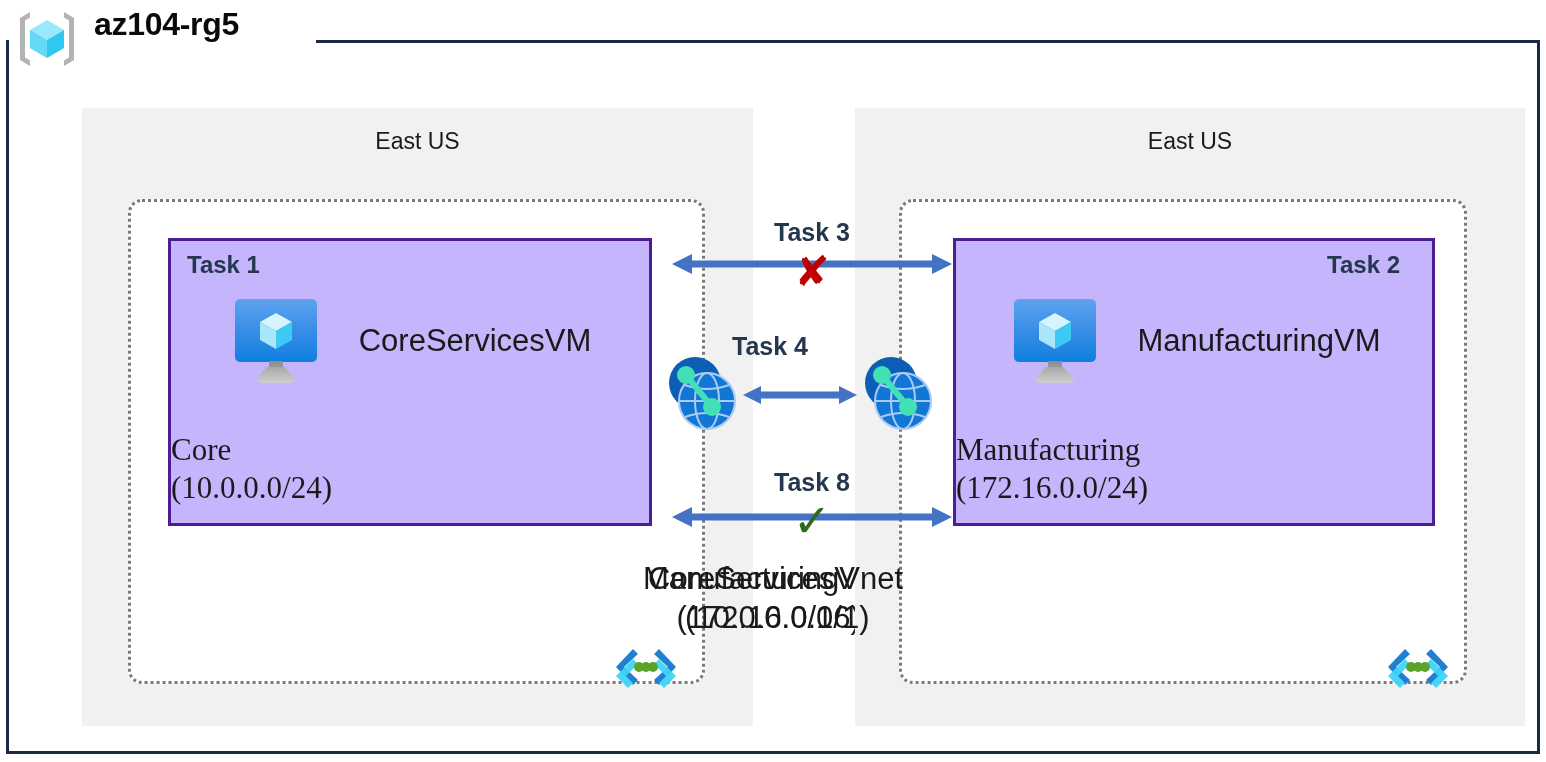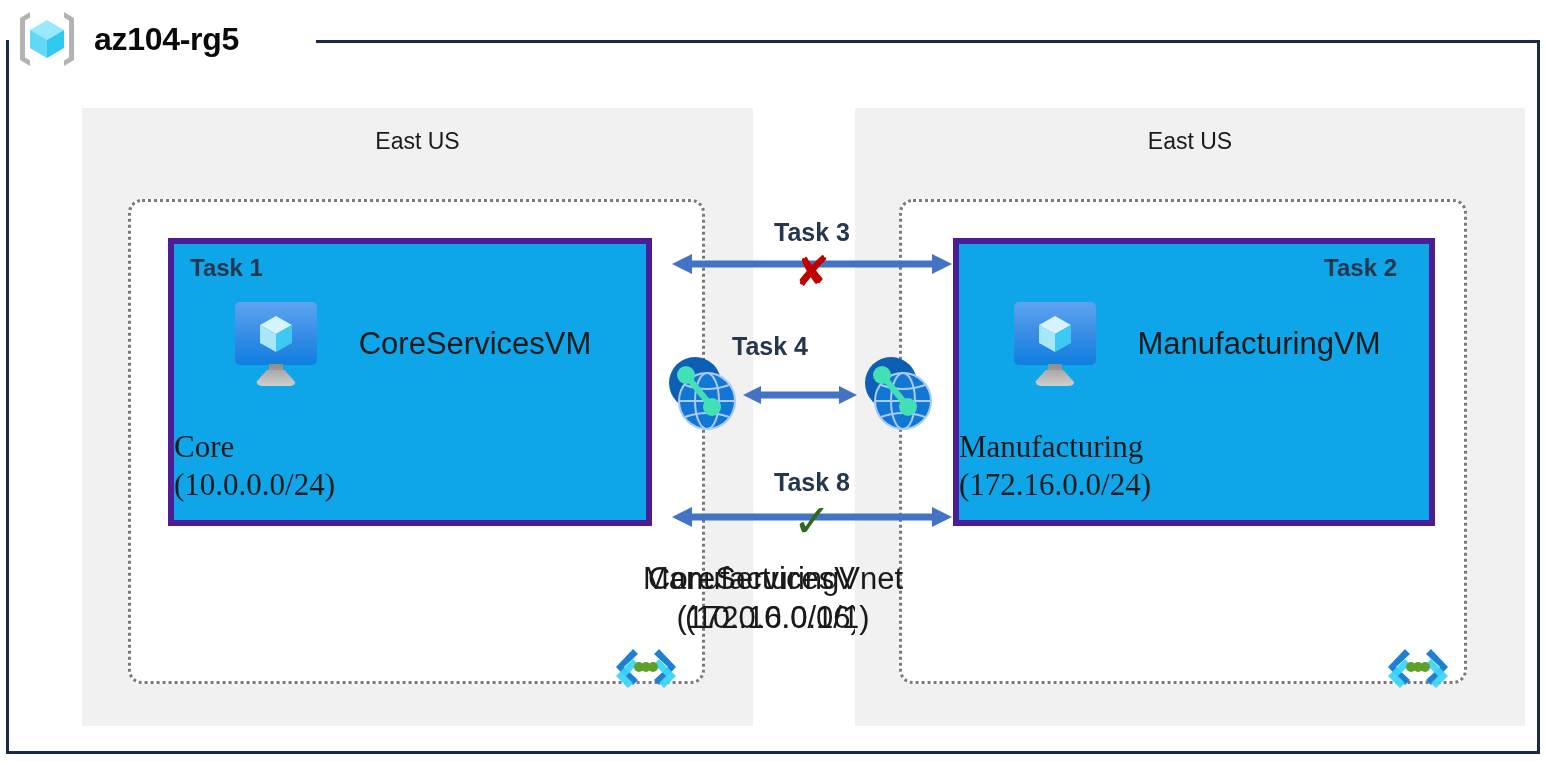--- a/index.html
+++ b/index.html
@@ -26,21 +26,21 @@
     background: #ffffff;
   }
   .rg-line-right {
     position: absolute;
     left: 316px; top: 40px;
     width: 1224px; height: 3px;
     background: #1b2a47;
   }
 
   
-  .rg-header { position: absolute; left: 14px; top: 8px; height: 62px; display: flex; align-items: center; gap: 14px; z-index: 5; }
+  .rg-header { position: absolute; left: 14px; top: 8px; height: 62px; display: flex; gap: 14px; z-index: 5; }
   .rg-icon { width: 66px; height: 62px; position: relative; }
   .rg-title {
     font-size: 32px; font-weight: bold; color: #0a0a0a;
     letter-spacing: -0.3px; line-height: 1; white-space: nowrap;
   }
 
   
   .region {
     position: absolute;
     top: 108px; height: 618px;
@@ -60,22 +60,22 @@
     background: #ffffff;
     border: 3px dotted #7a7a7a;
     border-radius: 14px;
   }
   .vnet.left  { left: 128px; top: 199px; width: 577px; height: 485px; }
   .vnet.right { left: 899px; top: 199px; width: 568px; height: 485px; }
 
   
   .subnet {
     position: absolute;
-    background: #0ea5e9;
-    border: 6px solid #4c1d95;
+    background: #c4b5fd;
+    border: 3px solid #4c1d95;
   }
   .subnet.left  { left: 168px; top: 238px; width: 484px; height: 288px; }
   .subnet.right { left: 953px; top: 238px; width: 482px; height: 288px; }
 
   .task-tag {
     position: absolute; top: 10px;
     font-size: 24px; font-weight: bold; color: #25374d;
   }
   .task-tag.tl { left: 16px; }
   .task-tag.tr { right: 32px; }

